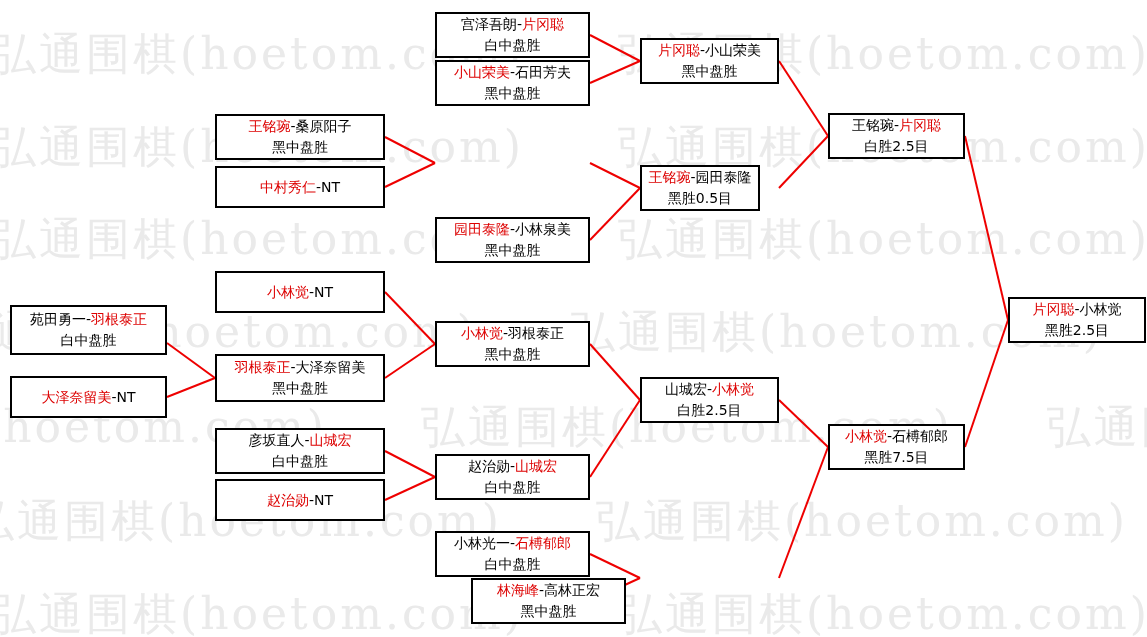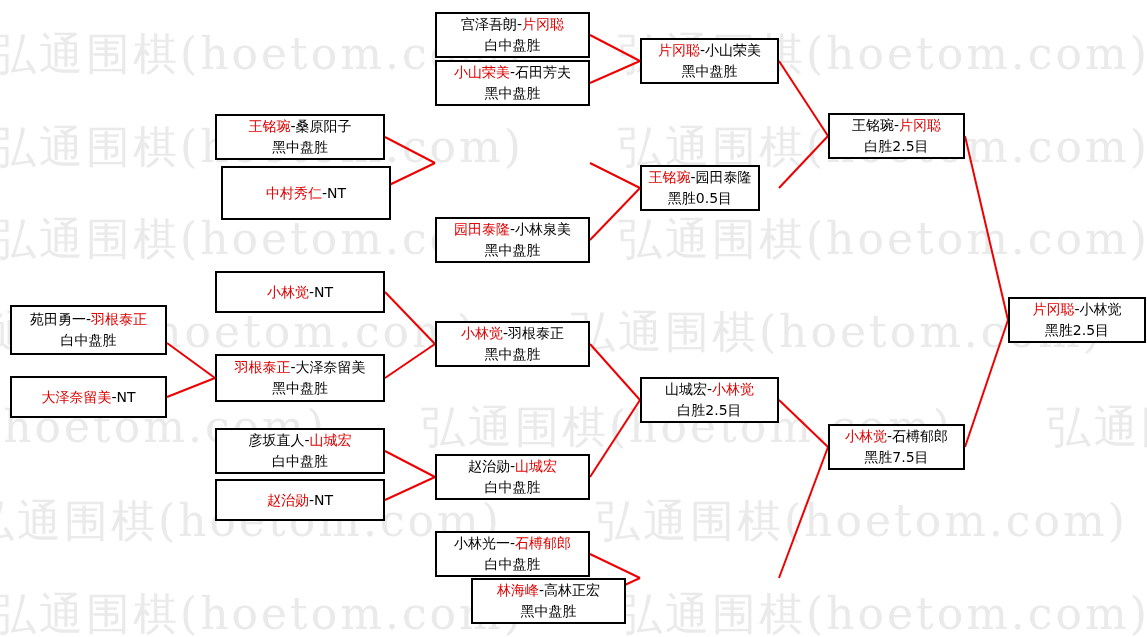--- a/index.html
+++ b/index.html
@@ -89,21 +89,21 @@
         <div class="result">黑中盘胜</div>
       </div>
       <div class="match-box" style="left: 640px; top: 38px; width: 139px; height: 46px; border-color: rgb(0, 0, 0);">
         <div class="players"><span style="color: rgb(221, 0, 0);">片冈聪</span><span style="color: rgb(0, 0, 0);">-小山荣美</span></div>
         <div class="result">黑中盘胜</div>
       </div>
       <div class="match-box" style="left: 215px; top: 114px; width: 170px; height: 46px; border-color: rgb(0, 0, 0);">
         <div class="players"><span style="color: rgb(221, 0, 0);">王铭琬</span><span style="color: rgb(0, 0, 0);">-桑原阳子</span></div>
         <div class="result">黑中盘胜</div>
       </div>
-      <div class="match-box" style="left: 215px; top: 166px; width: 170px; height: 54px; border-color: rgb(0, 0, 0); margin-left: 6px;">
+      <div class="match-box" style="left: 215px; top: 166px; width: 170px; height: 42px; border-color: rgb(0, 0, 0);">
         <div class="players"><span style="color: rgb(221, 0, 0);">中村秀仁</span><span style="color: rgb(0, 0, 0);">-NT</span></div>
       </div>
       <div class="match-box" style="left: 435px; top: 217px; width: 155px; height: 46px; border-color: rgb(0, 0, 0);">
         <div class="players"><span style="color: rgb(221, 0, 0);">园田泰隆</span><span style="color: rgb(0, 0, 0);">-小林泉美</span></div>
         <div class="result">黑中盘胜</div>
       </div>
       <div class="match-box" style="left: 640px; top: 165px; width: 120px; height: 46px; border-color: rgb(0, 0, 0);">
         <div class="players"><span style="color: rgb(221, 0, 0);">王铭琬</span><span style="color: rgb(0, 0, 0);">-园田泰隆</span></div>
         <div class="result">黑胜0.5目</div>
       </div>

